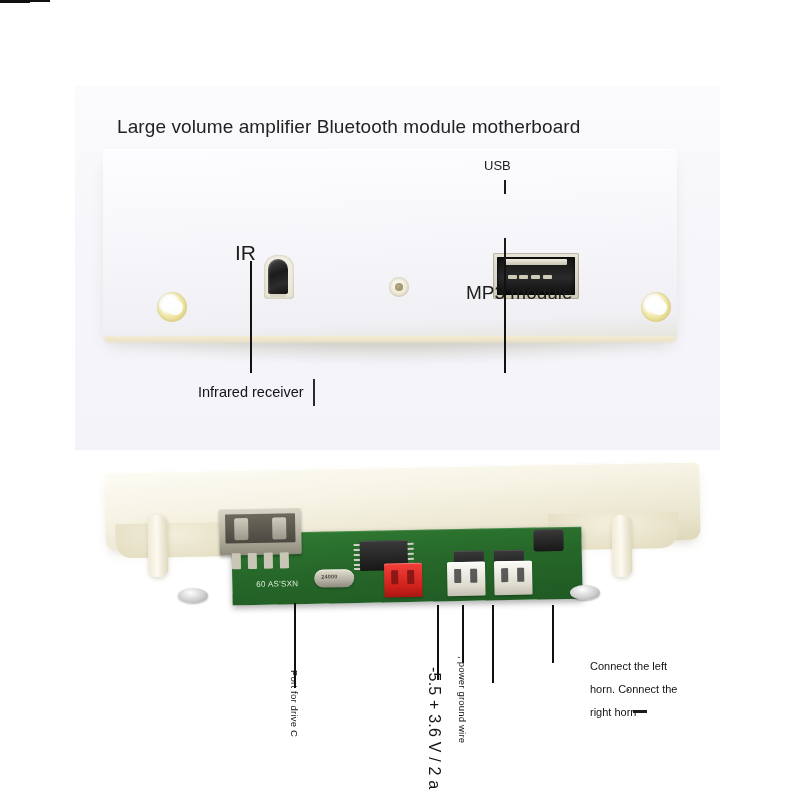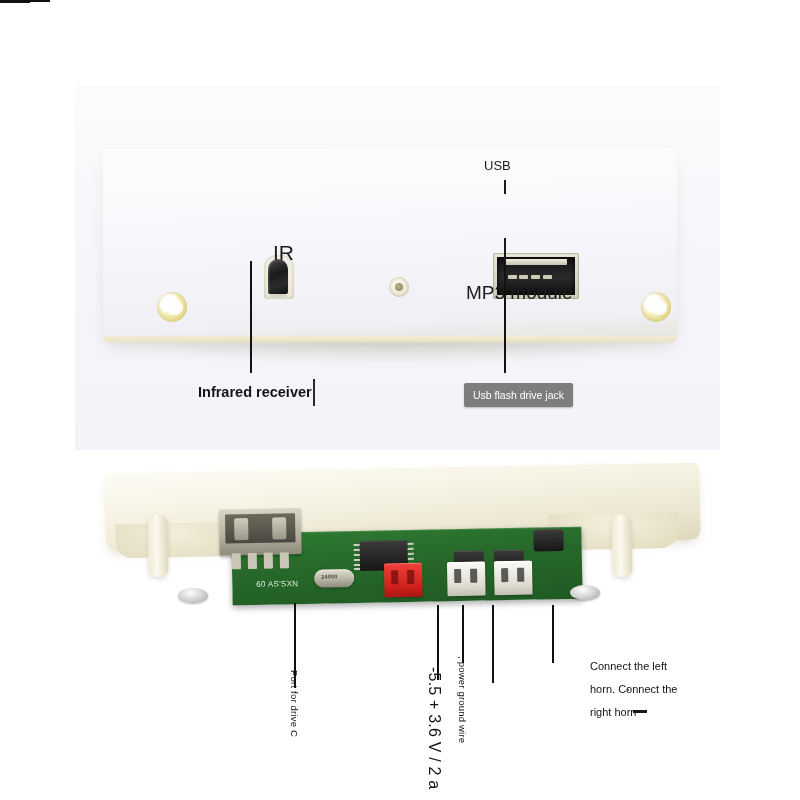--- a/index.html
+++ b/index.html
@@ -119,38 +119,38 @@
   .usb-pins{position:absolute;left:14%;top:48%;width:66%;height:4px;}
   .usb-pins em{position:absolute;top:0;width:9px;height:4px;background:#cfcbb6;border-radius:1px;}
   .usb-pins em:nth-child(1){left:0;}
   .usb-pins em:nth-child(2){left:22%;}
   .usb-pins em:nth-child(3){left:45%;}
   .usb-pins em:nth-child(4){left:68%;}
 
   
   .lbl{position:absolute;color:#1d1d1d;white-space:nowrap;}
   .lbl-usb{left:409px;top:72px;font-size:13px;}
-  .lbl-ir{left:160px;top:155px;font-size:21px;margin-left:38px;}
+  .lbl-ir{left:160px;top:155px;font-size:21px;}
   .lbl-mp3{left:391px;top:196px;font-size:19px;}
 
   
   .vline{position:absolute;width:1.6px;background:#1a1a1a;}
   .l-usb{left:429px;top:94px;height:14px;}
   .l-mp3{left:429px;top:152px;height:42px;}
   .l-mp3b{left:429px;top:219px;height:17px;}
   .l-ir{left:175px;top:182px;height:54px;}
 
   
   .gapline{position:absolute;width:1.6px;background:#121212;}
   .g-ir{left:250px;top:261px;height:112px;}
   .g-usb{left:504px;top:261px;height:112px;}
 
   
   .callout-ir{
-    position:absolute;left:198px;top:384px;font-size:14.5px;color:#141414;white-space:nowrap;font-weight:bold;
+    position:absolute;left:198px;top:384px;font-size:14.5px;color:#141414;white-space:nowrap;
   }
   .callout-ir-bar{
     position:absolute;left:313px;top:379px;width:2px;height:27px;background:#2a2a2a;
   }
   .tooltip{
     position:absolute;left:464px;top:383px;
     background:#7d7d7d;color:#ffffff;font-size:10.5px;
     padding:6px 9px;border-radius:2px;white-space:nowrap;
     box-shadow:0 1px 2px rgba(0,0,0,.25);
   }
@@ -274,20 +274,21 @@
   .dot-art{position:absolute;left:627px;top:689px;width:2px;height:2px;background:#555;}
 </style>
 </head>
 <body>
 
 <div class="page">
 
 
   <div class="photo-top">
 
+    <div class="module-title">Large volume amplifier Bluetooth module motherboard</div>
 
     <div class="plate-shadow"></div>
 
     <div class="faceplate">
 
       <div class="screw-hole left">
           <i></i>
         </div>
       <div class="screw-hole right">
           <i></i>
@@ -323,21 +324,20 @@
     <div class="vline l-mp3"></div>
     <div class="vline l-mp3b"></div>
     <div class="vline l-ir"></div>
   </div>
 
   <div class="gapline g-ir"></div>
   <div class="gapline g-usb"></div>
 
   <div class="callout-ir">Infrared receiver</div>
   <div class="callout-ir-bar"></div>
-  <div class="tooltip">Usb flash drive jack</div>
 
   <div class="photo-bot">
 
     <div class="housing"></div>
     <div class="post p1"></div>
     <div class="post p2"></div>
 
     <div class="pcb">
 
       <div class="usb-b">

